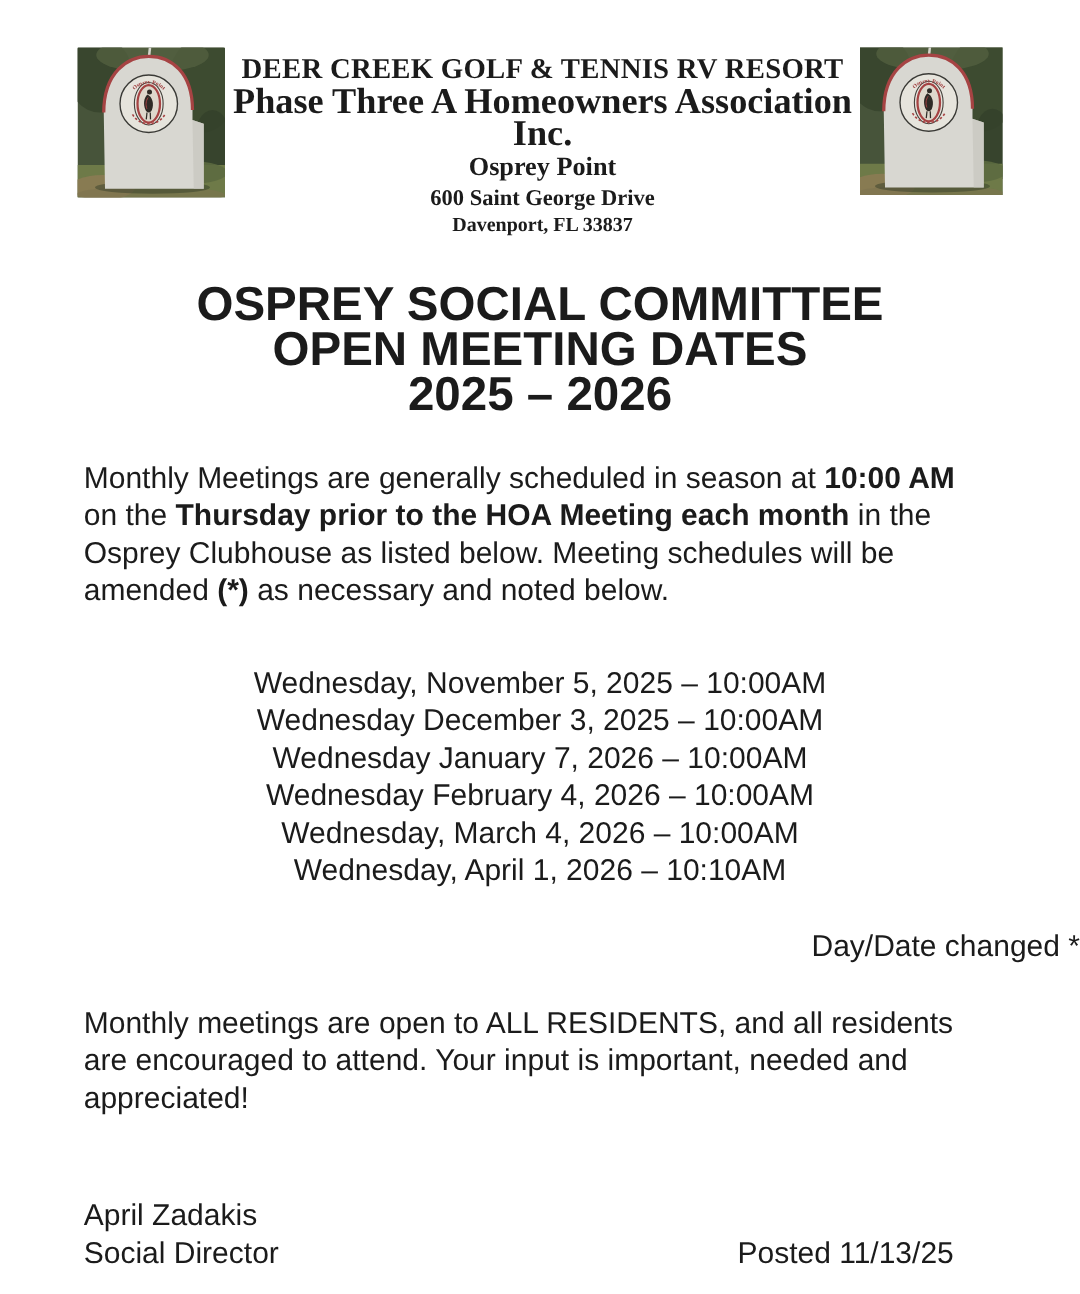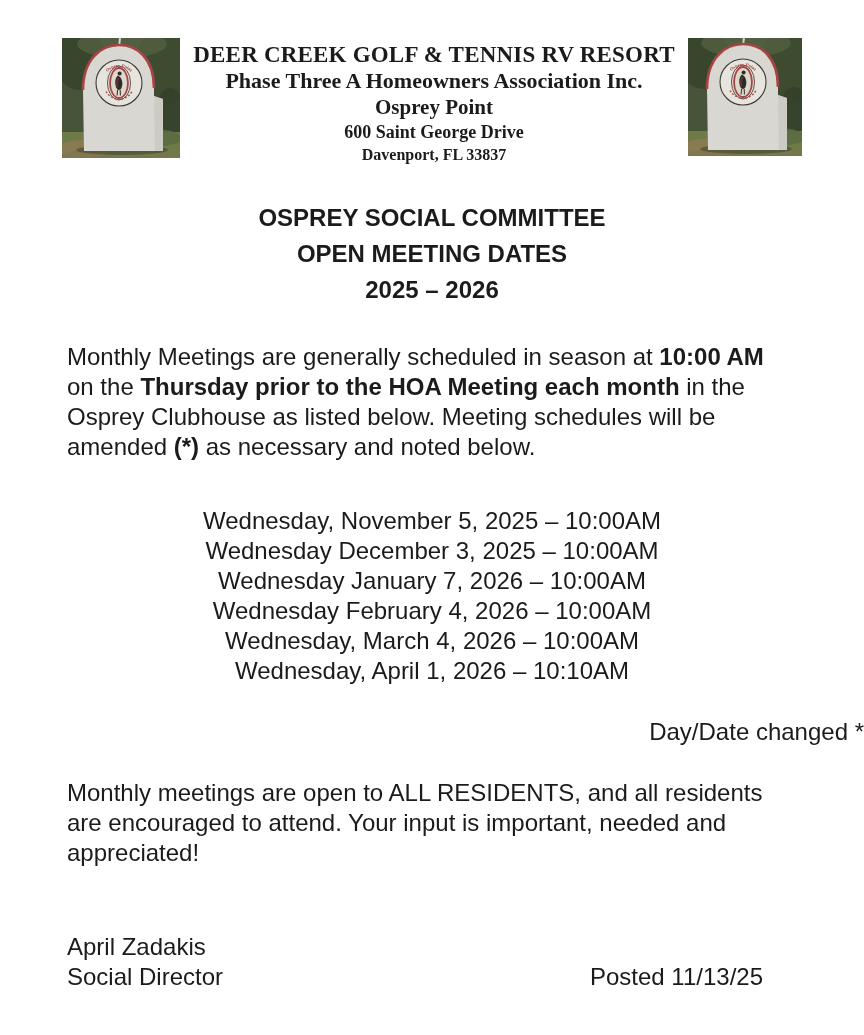--- a/index.html
+++ b/index.html
@@ -21,31 +21,31 @@
   }
   .sign-photo { flex:0 0 auto; display:block; }
   .letterhead-text {
     flex:1 1 auto;
     text-align:center;
     font-family:"Liberation Serif", serif;
     font-weight:bold;
     padding-top:4px;
   }
   .lh1 { font-size:23px;   line-height:26px; letter-spacing:.2px; }
-  .lh2 { font-size:22px; line-height:26px; }
+  .lh2 { font-size:29px; line-height:26px; }
   .lh3 { font-size:21px;   line-height:27px; }
   .lh4 { font-size:18px;   line-height:23px; }
   .lh5 { font-size:16px;   line-height:22px; }
 
   
   .doc-title {
     margin-top:34px;
     text-align:center;
     font-weight:bold;
-    font-size:24px;
+    font-size:38px;
     line-height:36px;
   }
 
   
   .para {
     margin:34px 0 0 67px;
     width:706px;
     font-size:24px;
     line-height:30px;
   }

